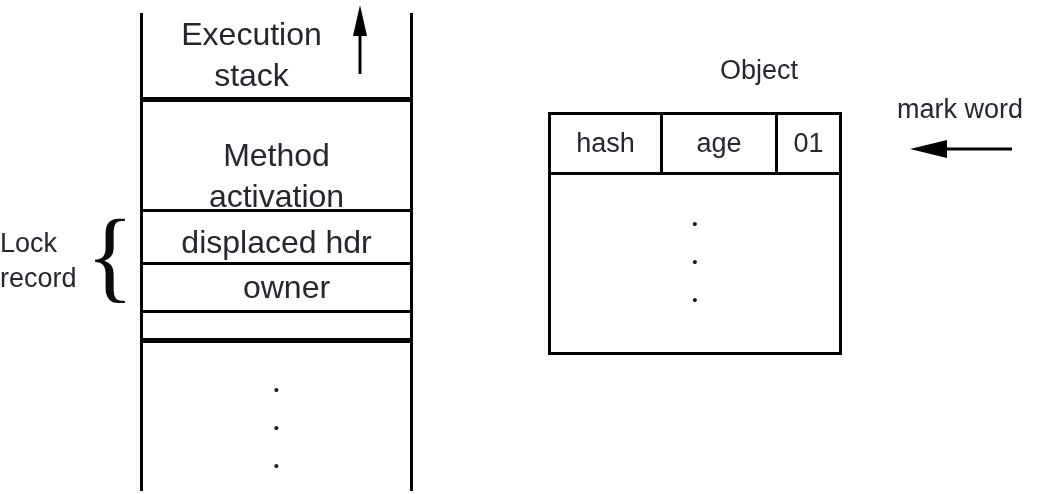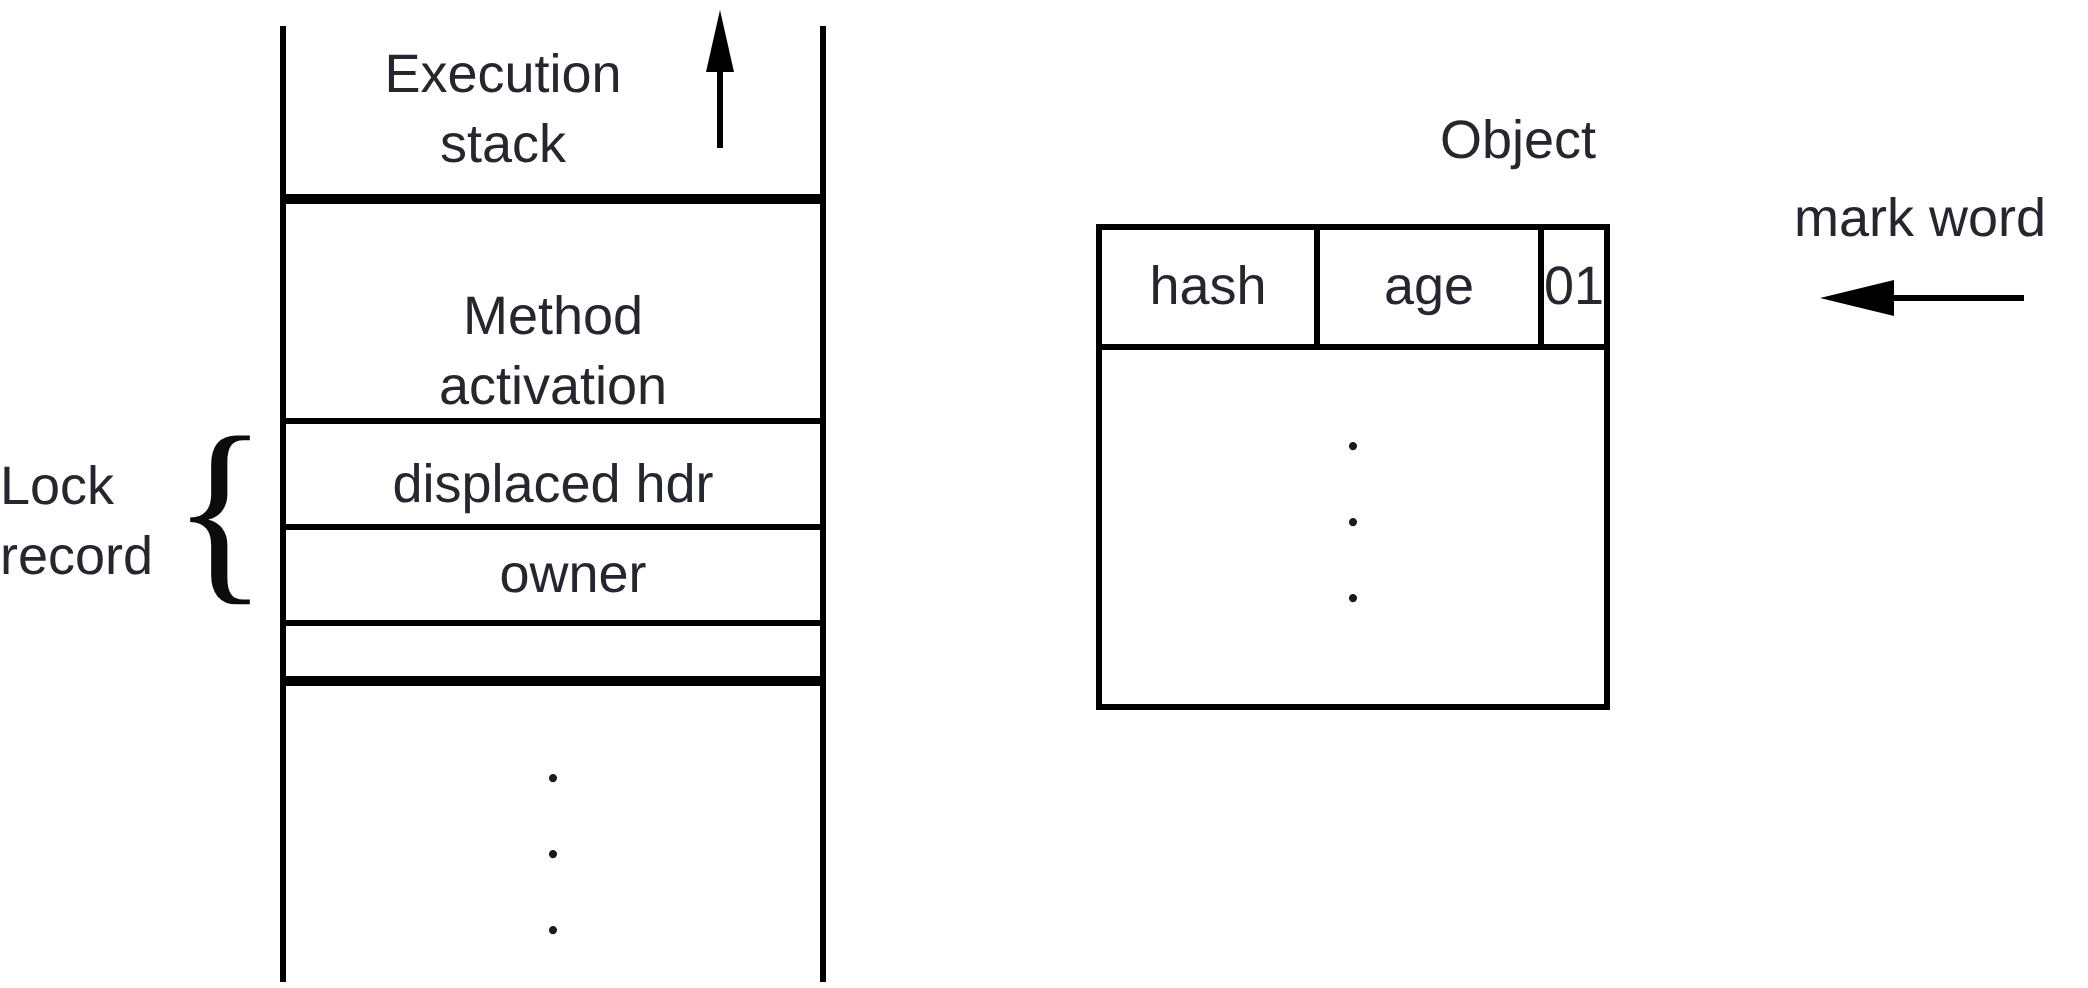--- a/index.html
+++ b/index.html
@@ -12,21 +12,21 @@
     border-left:3px solid #000; border-right:3px solid #000;
     box-sizing:border-box;
   }
   .hline { position:absolute; left:0; right:0; background:#000; }
   .hline.thin  { height:3px; }
   .hline.thick { height:5px; }
 
   .cell-label {
     position:absolute; left:0; right:0;
     display:flex; align-items:center; justify-content:center;
-    text-align:center; font-size:27px; line-height:1.28;
+    text-align:center; font-size:32px; line-height:1.28;
   }
   .cell-label .wrap { display:inline-block; }
 
   
   .dot-col { position:absolute; left:0; right:0; text-align:center; }
   .dot { display:block; font-size:15px; line-height:38px; color:#1a1a1a; }
 
   
   .lock-label {
     position:absolute; left:0; top:226px; width:90px;
@@ -38,21 +38,21 @@
     font-size:100px; line-height:0.98; color:#0c0c0c;
     transform:scaleY(1.02);
   }
 
   
   .object-title {
     position:absolute; left:548px; top:55px; width:250px;
     text-align:right; font-size:27px;
   }
   .object-box {
-    position:absolute; left:548px; top:112px; width:257px; height:243px;
+    position:absolute; left:548px; top:112px; width:294px; height:243px;
     border:3px solid #000; box-sizing:border-box;
   }
   .object-header {
     display:flex; height:60px; border-bottom:3px solid #000; box-sizing:border-box;
   }
   .object-header .hcell {
     display:flex; align-items:center; justify-content:center;
     font-size:27px; box-sizing:border-box;
   }
   .hcell.c0 { width:112px; border-right:3px solid #000; }

